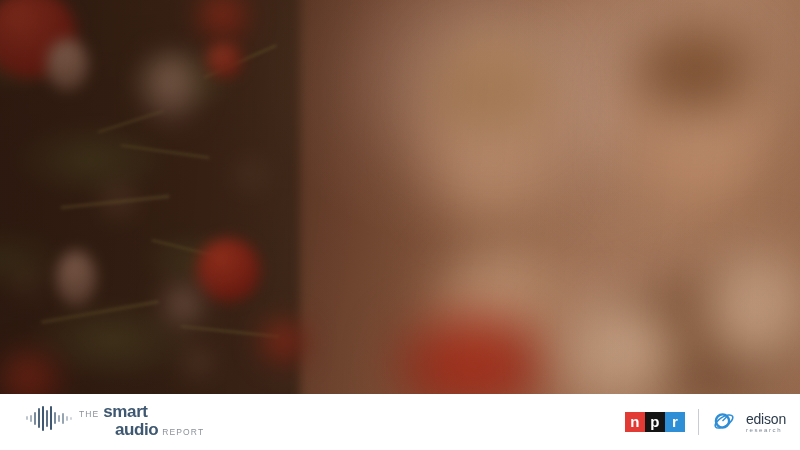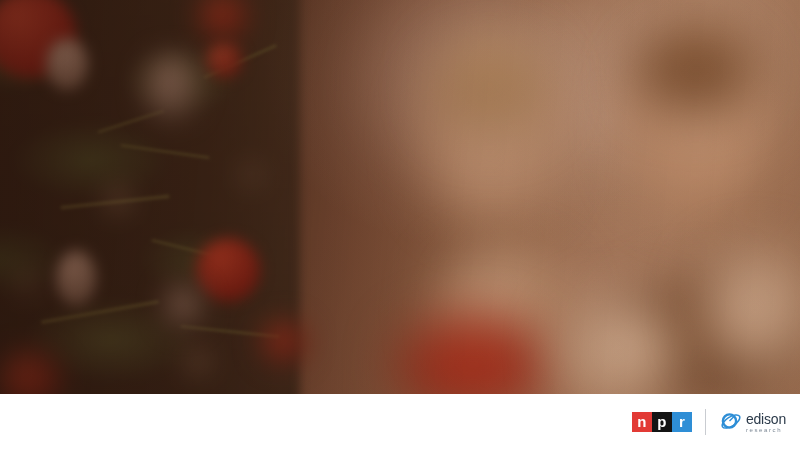--- a/index.html
+++ b/index.html
@@ -207,21 +207,21 @@
     height: 26px;
     background: #c9ccd1;
   }
 
   .edison {
     display: flex;
     align-items: center;
     gap: 3px;
   }
   .edison-mark { width: 24px; height: 24px; display:block; }
-  .edison-words { line-height: 1; }
+  .edison-words { line-height: 1; margin-left: 7px; }
   .edison-name {
     display: block;
     font-size: 14px;
     font-weight: 400;
     color: #2b3a4a;
     letter-spacing: -0.2px;
   }
   .edison-sub {
     display: block;
     font-size: 6px;
@@ -277,20 +277,46 @@
     <div class="blob soft" style="left:560px; top:300px; width:120px; height:104px; background:radial-gradient(ellipse at 50% 42%, #efdcc6, #d2b493 76%);"></div>
     <div class="blob soft" style="left:700px; top:250px; width:110px; height:120px; background:radial-gradient(ellipse at 50% 42%, #e7d0b6, #c0a184 76%);"></div>
 
     <div class="overlay"></div>
     <div class="overlay2"></div>
   </div>
 
 
   <div class="footer">
 
+    <div class="sar">
+      <span class="wave">
+        <i style="height:4px;  opacity:.35;"></i>
+        <i style="height:7px;  opacity:.45;"></i>
+        <i style="height:13px; opacity:.7;"></i>
+        <i style="height:20px; opacity:.9;"></i>
+        <i style="height:25px; opacity:1;"></i>
+        <i style="height:17px; opacity:.85;"></i>
+        <i style="height:24px; opacity:1;"></i>
+        <i style="height:12px; opacity:.7;"></i>
+        <i style="height:7px;  opacity:.5;"></i>
+        <i style="height:11px; opacity:.55;"></i>
+        <i style="height:5px;  opacity:.35;"></i>
+        <i style="height:3px;  opacity:.25;"></i>
+      </span>
+      <span class="sar-words">
+        <span class="sar-row1">
+          <span class="sar-the">THE</span>
+          <span class="sar-smart">smart</span>
+        </span>
+        <span class="sar-row2">
+          <span class="sar-audio">audio</span>
+          <span class="sar-report">REPORT</span>
+        </span>
+      </span>
+    </div>
 
     <div class="right-logos">
 
       <span class="npr">
         <span class="n">n</span>
         <span class="p">p</span>
         <span class="r">r</span>
       </span>
 
       <span class="divider"></span>

